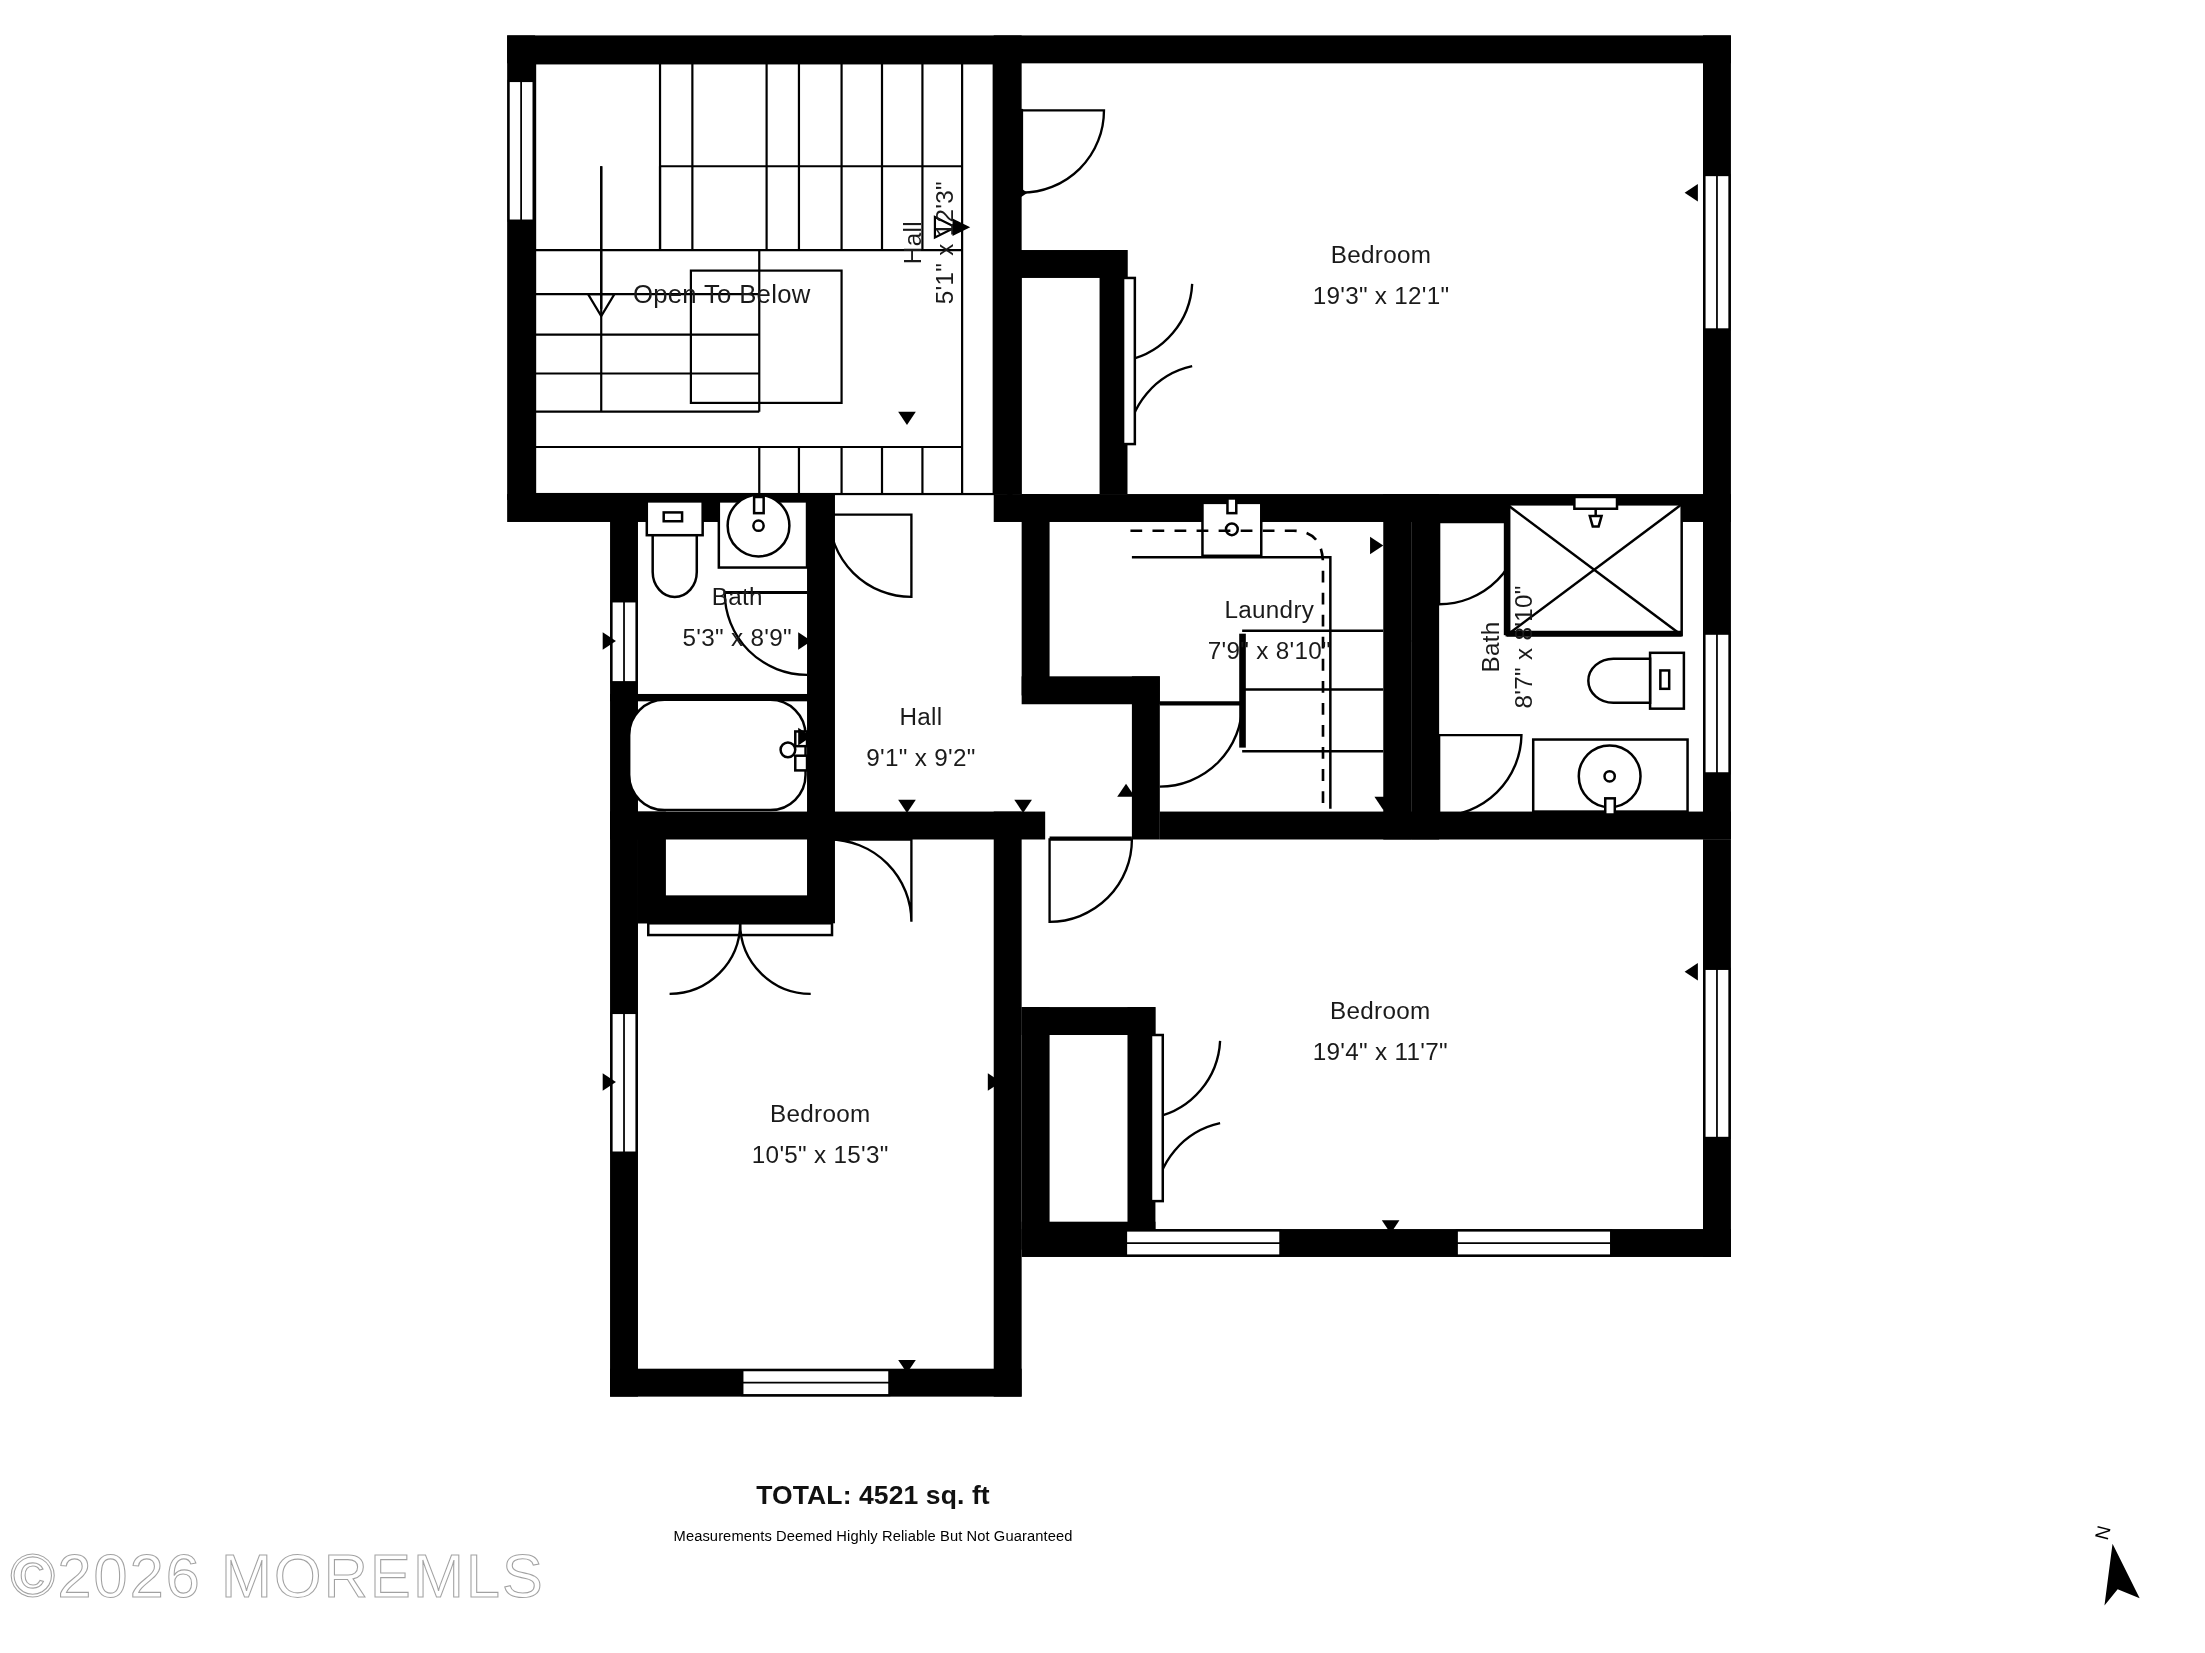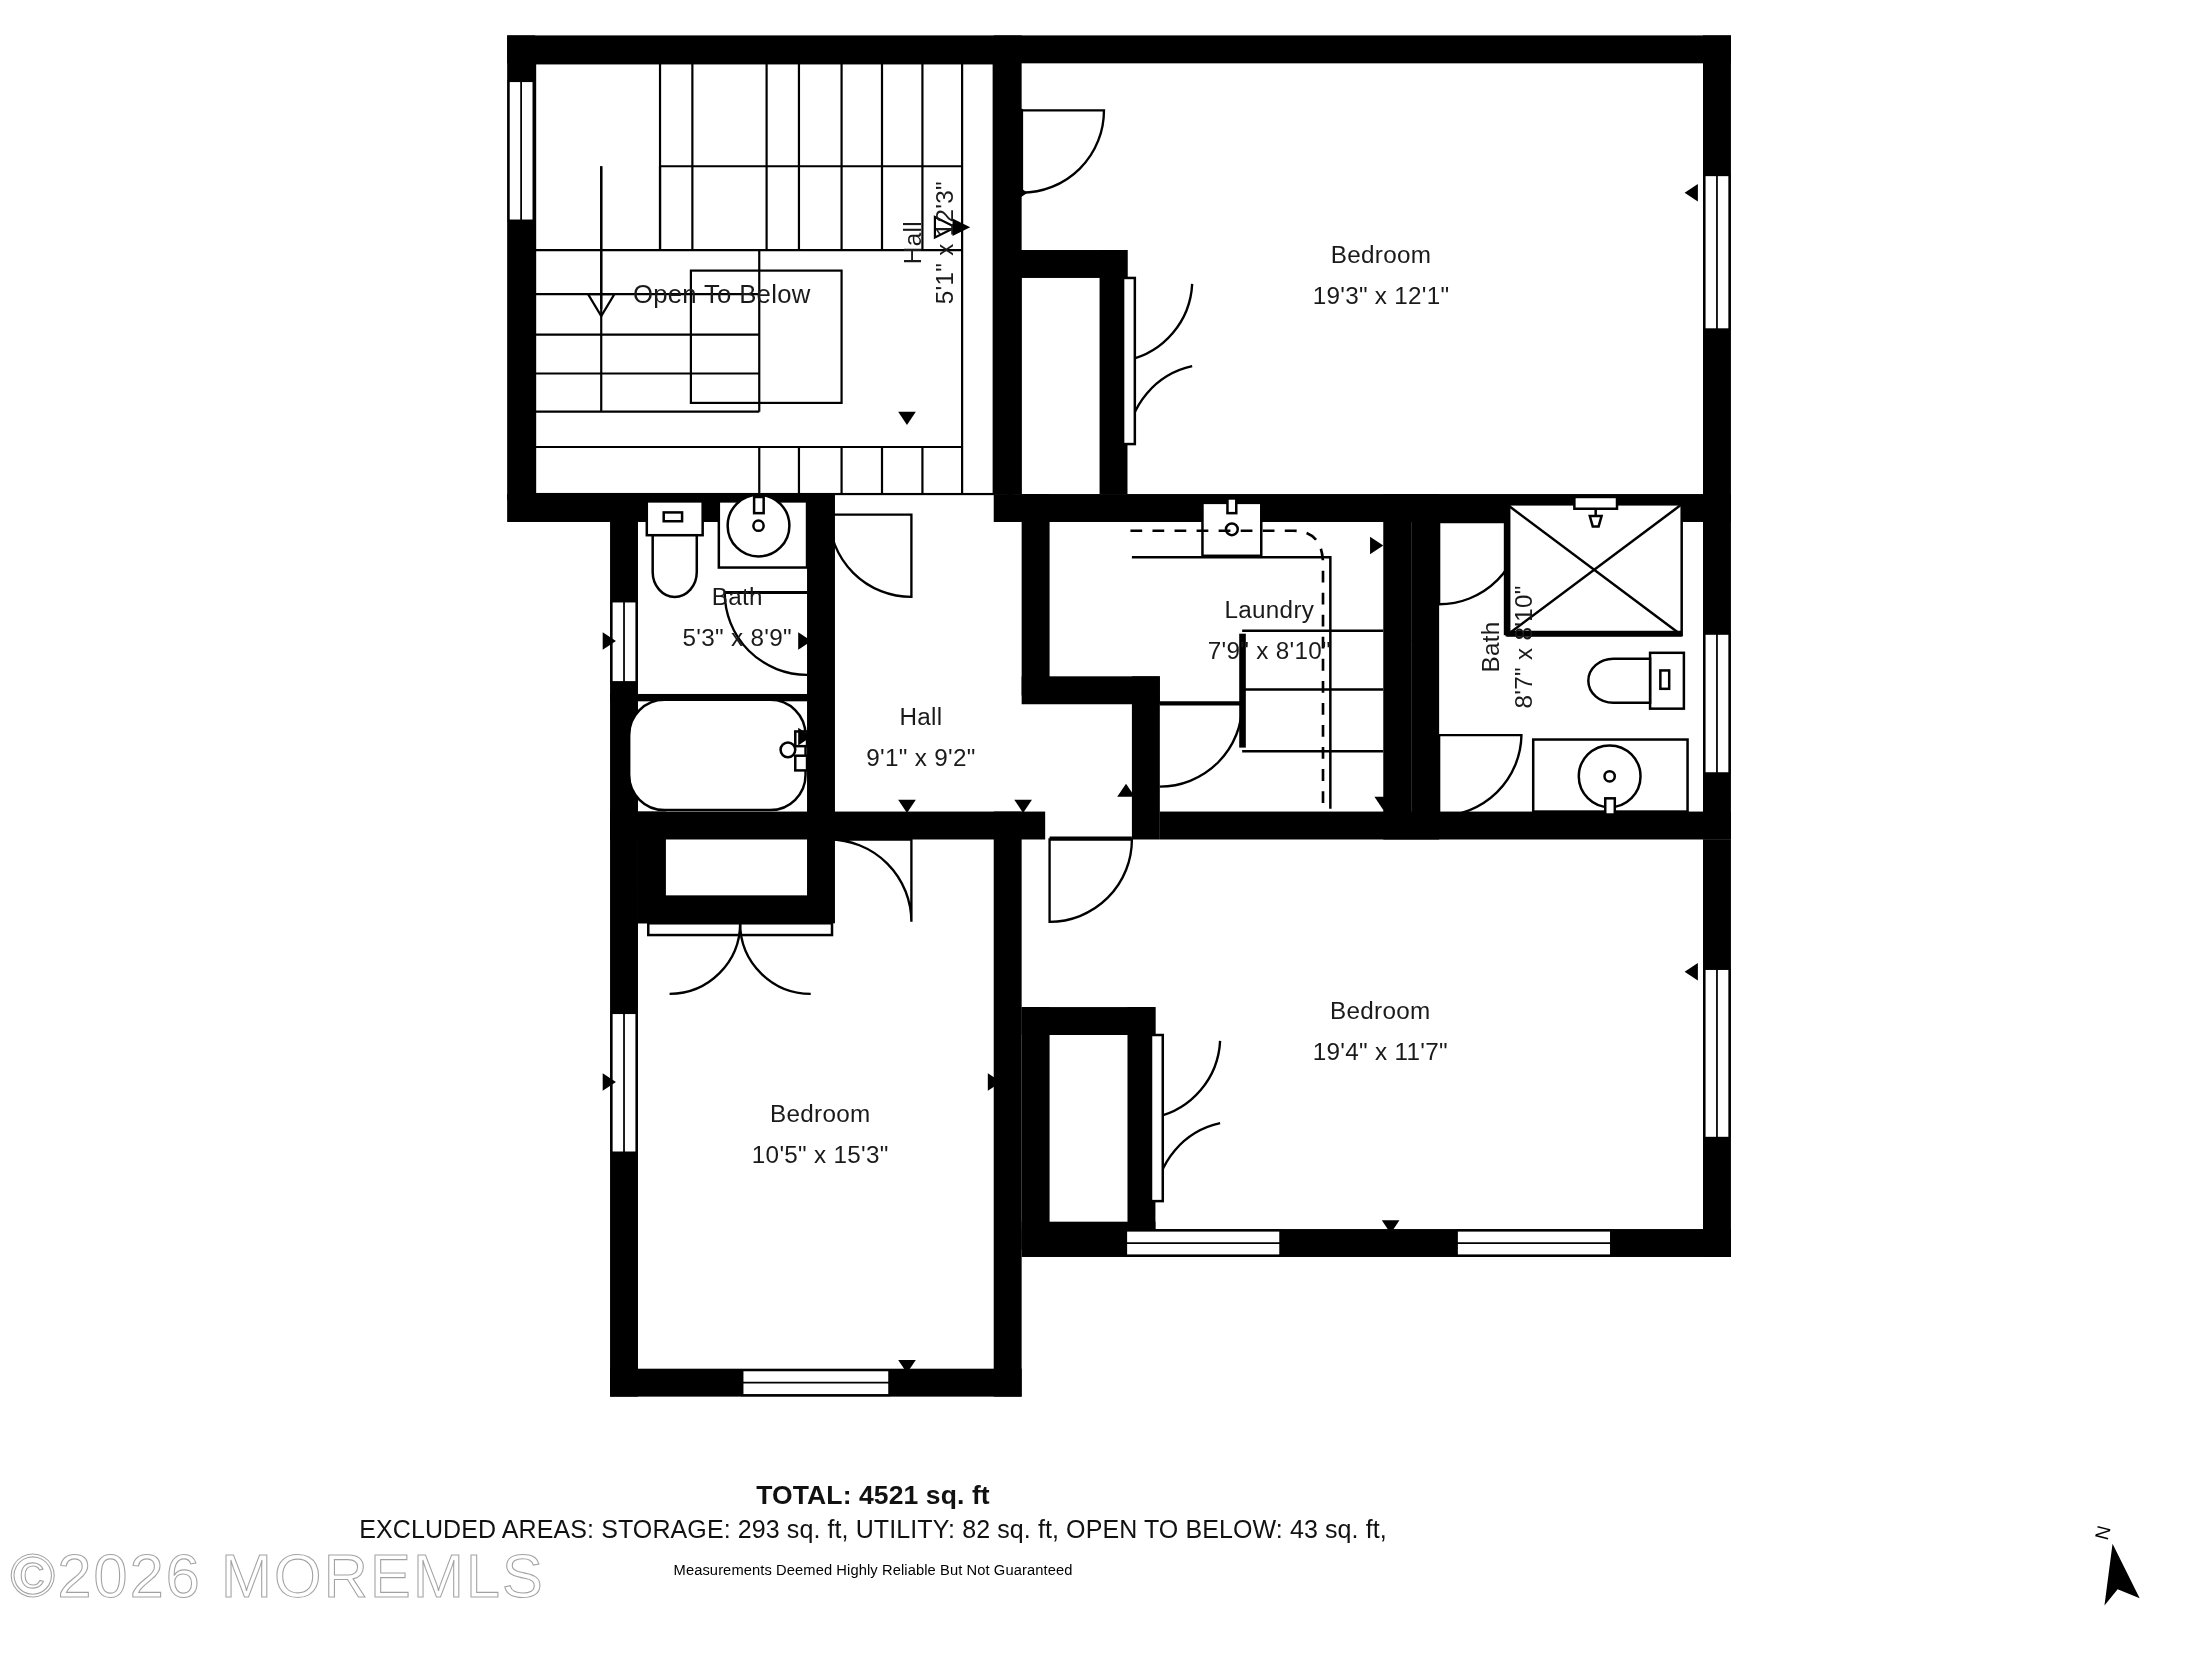--- a/index.html
+++ b/index.html
@@ -413,21 +413,20 @@
     <text class="rm-dim" x="1878" y="1442">19'4" x 11'7"</text>
 
     <text class="otb" x="982" y="412">Open To Below</text>
   </g>
 
 </svg>
 </div>
 
 <div id="footer">
   <div class="f-total">TOTAL: 4521 sq. ft</div>
-  <div class="f-line">EXCLUDED AREAS: STORAGE: 293 sq. ft, UTILITY: 82 sq. ft, OPEN TO BELOW: 43 sq. ft,</div>
   <div class="f-note">Measurements Deemed Highly Reliable But Not Guaranteed</div>
 </div>
 
 <div id="watermark">©2026 MOREMLS</div>
 
 <div id="compass">
   <svg width="96" height="110" viewBox="0 0 130 150" xmlns="http://www.w3.org/2000/svg">
     <polygon fill="#000000" points="33,38 70,112 40,100 22,122"></polygon>
     <g transform="translate(26,34) rotate(-76)">
       <text class="n-letter" x="0" y="0">N</text>

